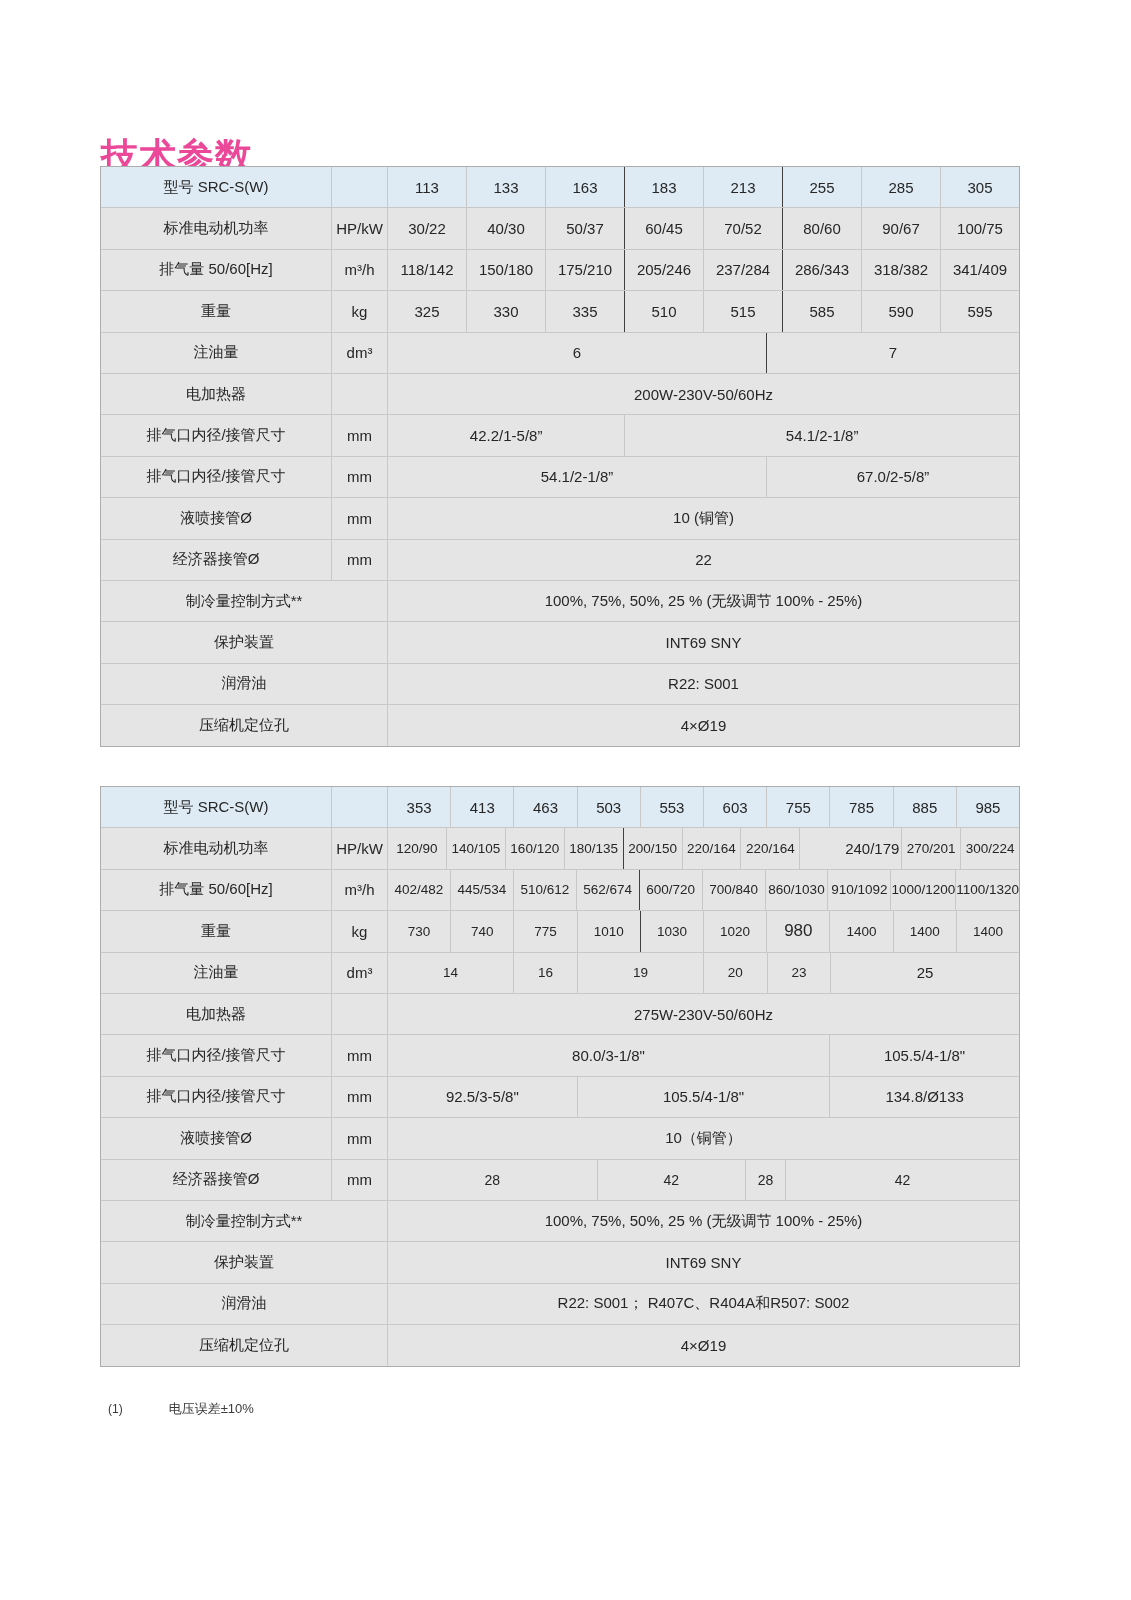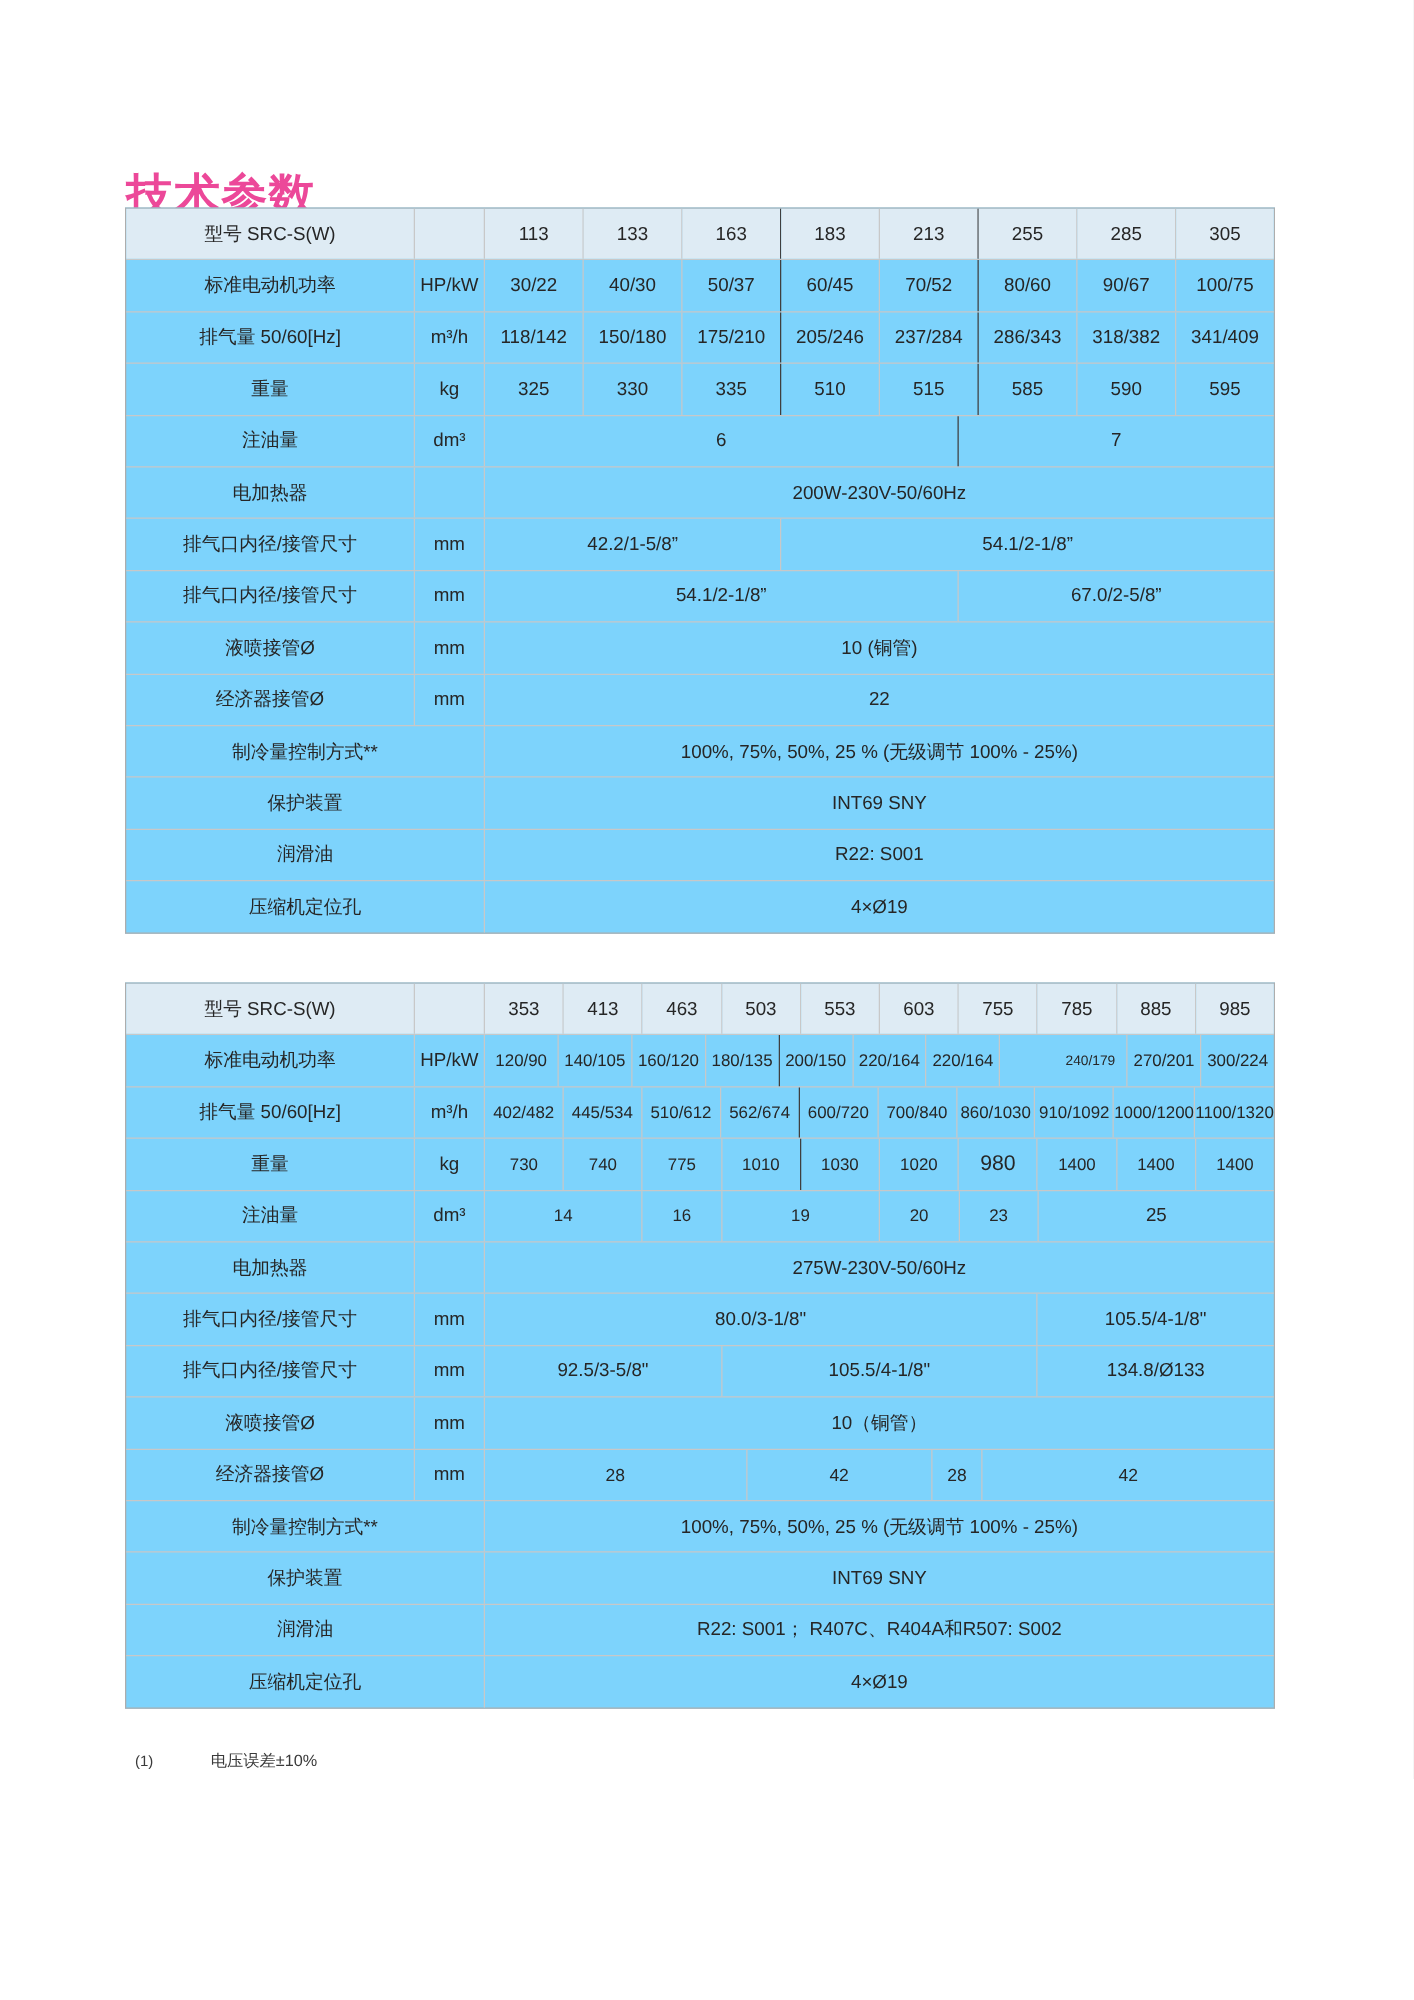--- a/index.html
+++ b/index.html
@@ -15,21 +15,21 @@
   }
   .title {
     position: absolute; left: 101px; top: 92px;
     font-size: 37px; font-weight: 600; color: #ec4899;
     letter-spacing: 1px;
     margin-top: 40px;
   }
   .tbl {
     position: absolute; left: 100px; width: 920px;
     border: 1px solid var(--outer, #ADADAD);
-    background: #7dd3fc;
+    background: #e5e5e5;
   }
   #table-1 { top: 166px; }
   #table-2 { top: 786px; }
   .trow {
     display: flex; height: 41.4px;
     border-bottom: 1px solid var(--grid, #C8C8C8);
   }
   .trow:last-child { border-bottom: none; }
   .cell {
     display: flex; align-items: center; justify-content: center;
@@ -176,21 +176,21 @@
       <div class="trow">
         <div class="cell lbl">标准电动机功率</div>
         <div class="cell unit">HP/kW</div>
         <div class="cell val" style="flex-grow: 1; font-size: 13.5px;">120/90</div>
         <div class="cell val" style="flex-grow: 1; font-size: 13.5px;">140/105</div>
         <div class="cell val" style="flex-grow: 1; font-size: 13.5px;">160/120</div>
         <div class="cell val dark-r" style="flex-grow: 1; font-size: 13.5px;">180/135</div>
         <div class="cell val" style="flex-grow: 1; font-size: 13.5px;">200/150</div>
         <div class="cell val" style="flex-grow: 1; font-size: 13.5px;">220/164</div>
         <div class="cell val" style="flex-grow: 1; font-size: 13.5px;">220/164</div>
-        <div class="cell val" style="flex-grow: 1; font-size: 11px; margin-left: 43px;">240/179</div>
+        <div class="cell val" style="flex-grow: 1; font-size: 15px; margin-left: 43px;">240/179</div>
         <div class="cell val" style="flex-grow: 1; font-size: 13.5px;">270/201</div>
         <div class="cell val" style="flex-grow: 1; font-size: 13.5px;">300/224</div>
       </div>
       <div class="trow">
         <div class="cell lbl">排气量 50/60[Hz]</div>
         <div class="cell unit">m³/h</div>
         <div class="cell val" style="flex-grow: 1; font-size: 13.5px;">402/482</div>
         <div class="cell val" style="flex-grow: 1; font-size: 13.5px;">445/534</div>
         <div class="cell val" style="flex-grow: 1; font-size: 13.5px;">510/612</div>
         <div class="cell val dark-r" style="flex-grow: 1; font-size: 13.5px;">562/674</div>

